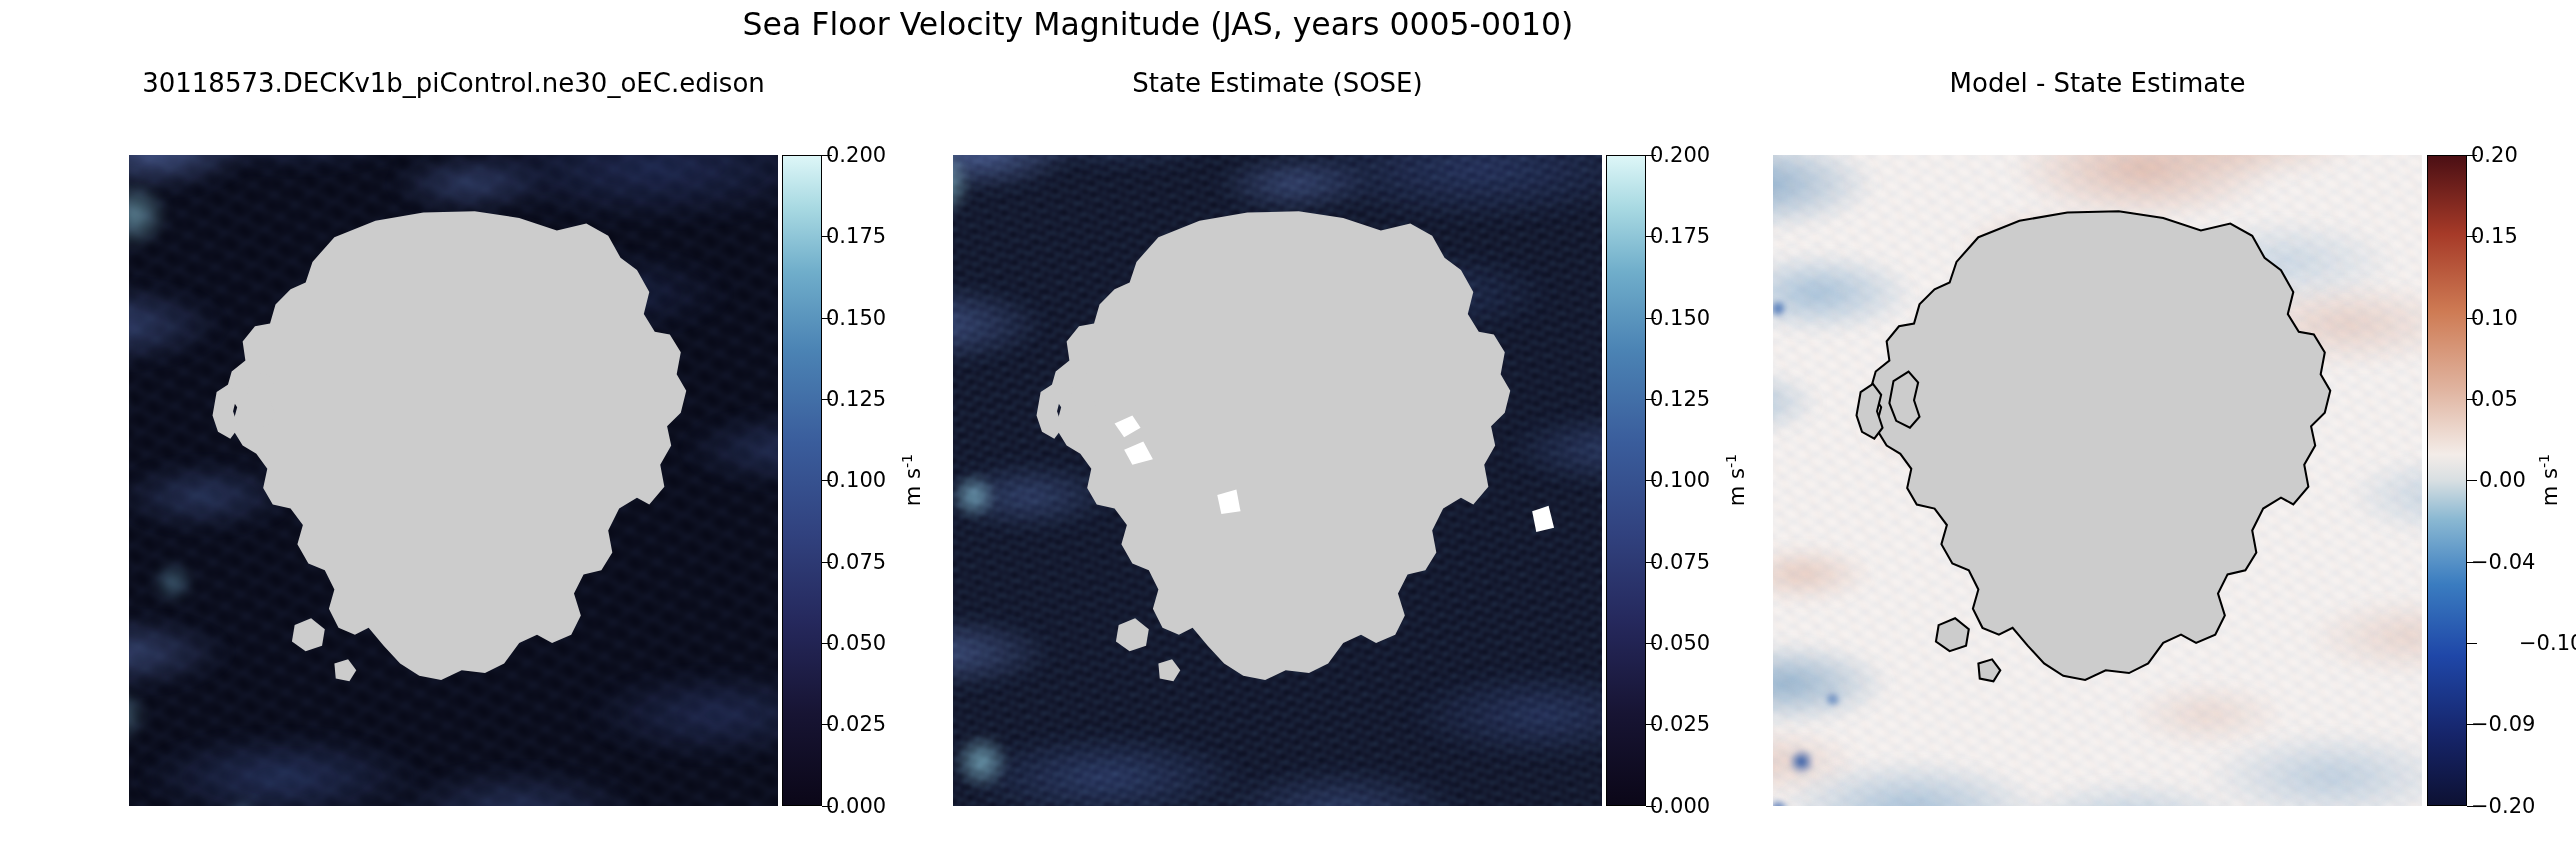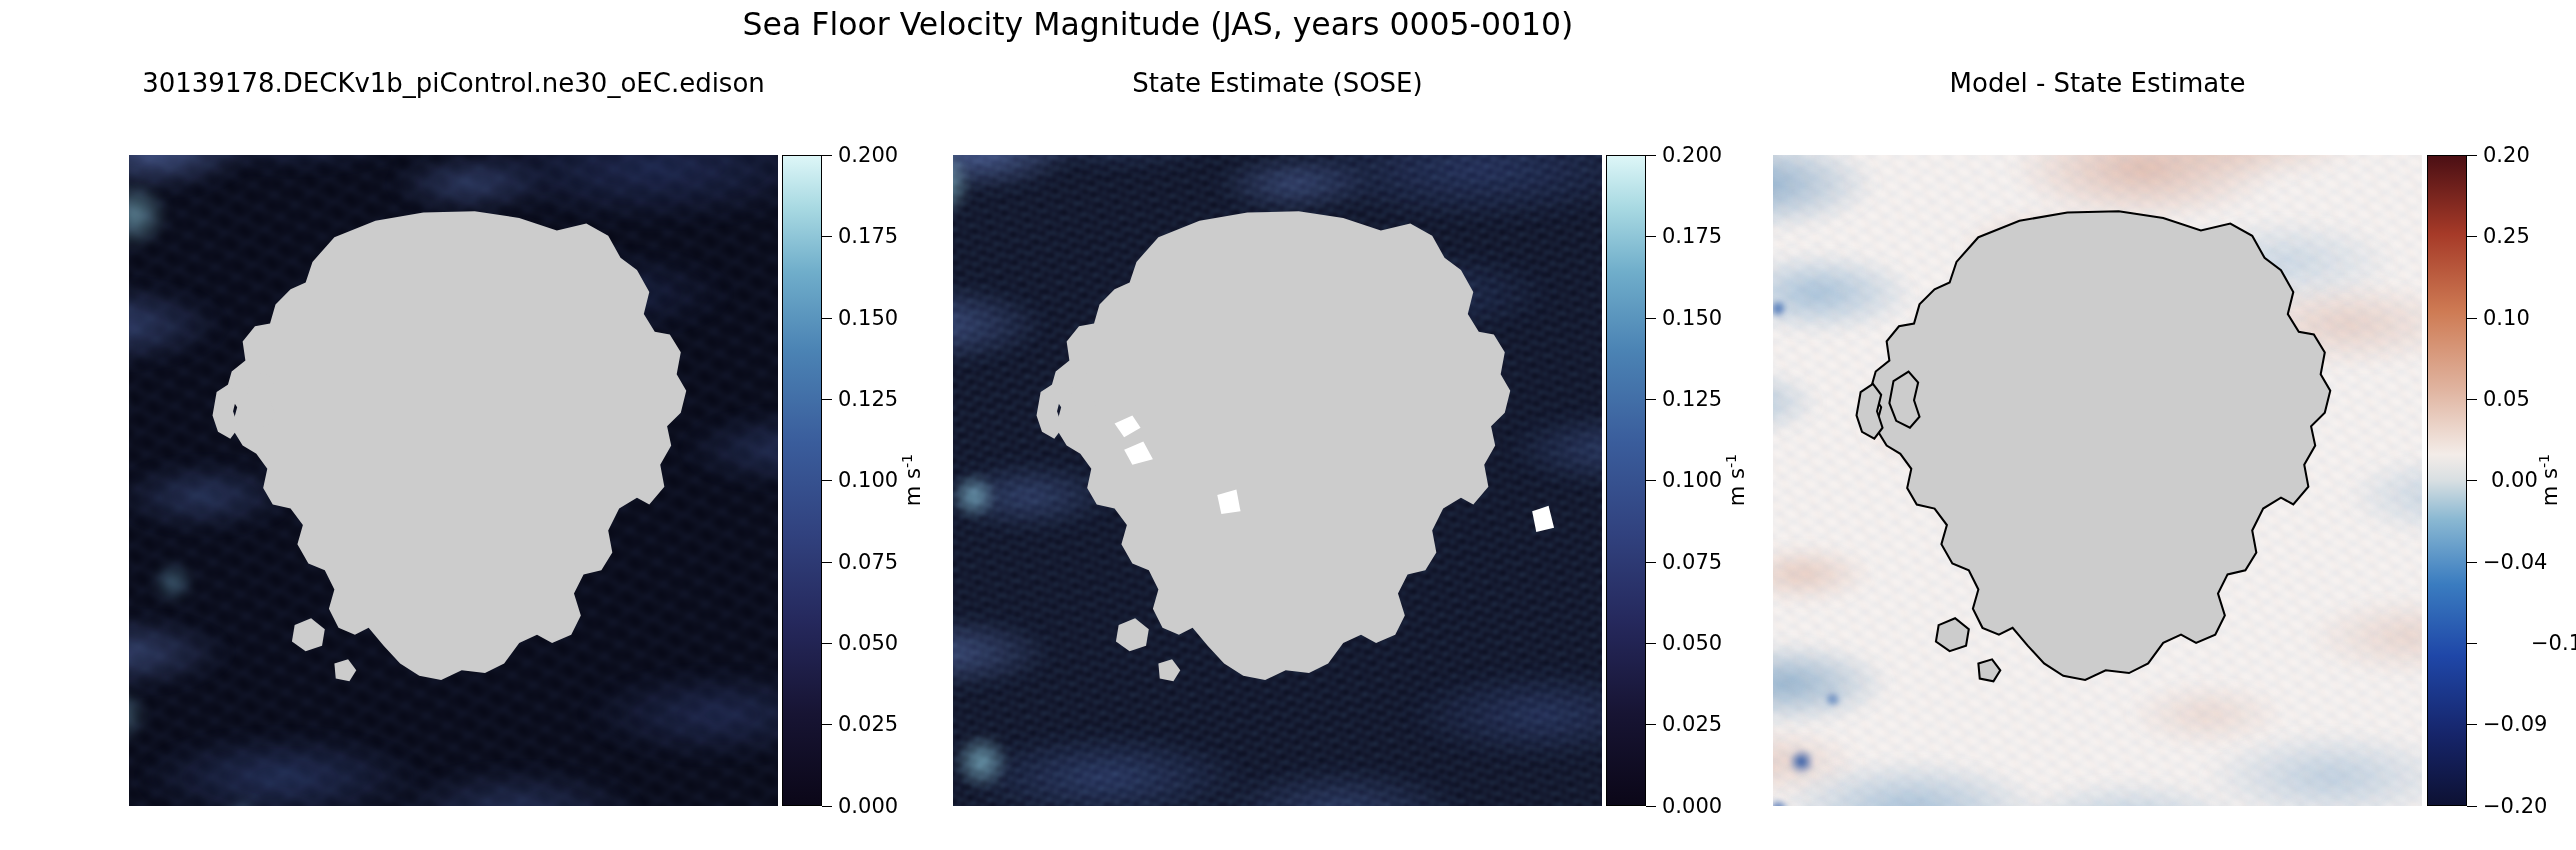--- a/index.html
+++ b/index.html
@@ -172,35 +172,35 @@
   }
   .cbar.balance{
     background:linear-gradient(to top,
       #0d1133 0%, #16256b 11%, #1f47a8 23%, #3a7cc0 34%,
       #8ab8d2 44%, #d8dfe2 50%, #f3ece8 54%,
       #e0b4a0 64%, #ce7b54 76%, #a63a28 88%, #4b0f14 100%);
   }
 
   .tick{position:absolute;left:40px;width:9.6px;height:0;border-top:1.4px solid #000;}
   .ticklabel{
-    position:absolute;left:56px;font-size:21px;white-space:nowrap;
+    position:absolute;left:44px;font-size:21px;white-space:nowrap;
     transform:translateY(-50%);
   }
   .unit-rot{
     position:absolute;transform:translate(-50%,-50%) rotate(-90deg);
     font-size:21px;white-space:nowrap;
   }
   sup{font-size:.68em;vertical-align:super;}
 </style>
 </head>
 <body>
 
 <div id="suptitle">Sea Floor Velocity Magnitude (JAS, years 0005-0010)</div>
 
-<div class="panel-title" id="title-0">30139178.DECKv1b_piControl.ne30_oEC.edison</div>
+<div class="panel-title" id="title-0">30118573.DECKv1b_piControl.ne30_oEC.edison</div>
 <div class="panel-title" id="title-1">State Estimate (SOSE)</div>
 <div class="panel-title" id="title-2">Model - State Estimate</div>
 
 <div class="axes" id="axes-0">
   <div class="field speed-base">
     <div class="tex tex-a"></div>
     <div class="tex tex-b"></div>
     <div class="tex tex-c"></div>
   </div>
   <div class="continent">
@@ -342,21 +342,21 @@
       <div class="ticklabel" style="top: 488px; margin-left: 48px;">−0.10</div>
       <div class="tick" style="top: 407px;"></div>
       <div class="ticklabel" style="top: 407px;">−0.04</div>
       <div class="tick" style="top: 325px;"></div>
       <div class="ticklabel" style="top: 325px; margin-left: 8px;">0.00</div>
       <div class="tick" style="top: 244px;"></div>
       <div class="ticklabel" style="top: 244px;">0.05</div>
       <div class="tick" style="top: 163px;"></div>
       <div class="ticklabel" style="top: 163px;">0.10</div>
       <div class="tick" style="top: 81px;"></div>
-      <div class="ticklabel" style="top: 81px;">0.25</div>
+      <div class="ticklabel" style="top: 81px;">0.15</div>
       <div class="tick" style="top: 0px;"></div>
       <div class="ticklabel" style="top: 0px;">0.20</div>
     </div>
   <div class="unit-rot" style="left:122px;top:325px;">
     <span>m s</span><sup>-1</sup>
   </div>
 </div>
 
 
 </body></html>

